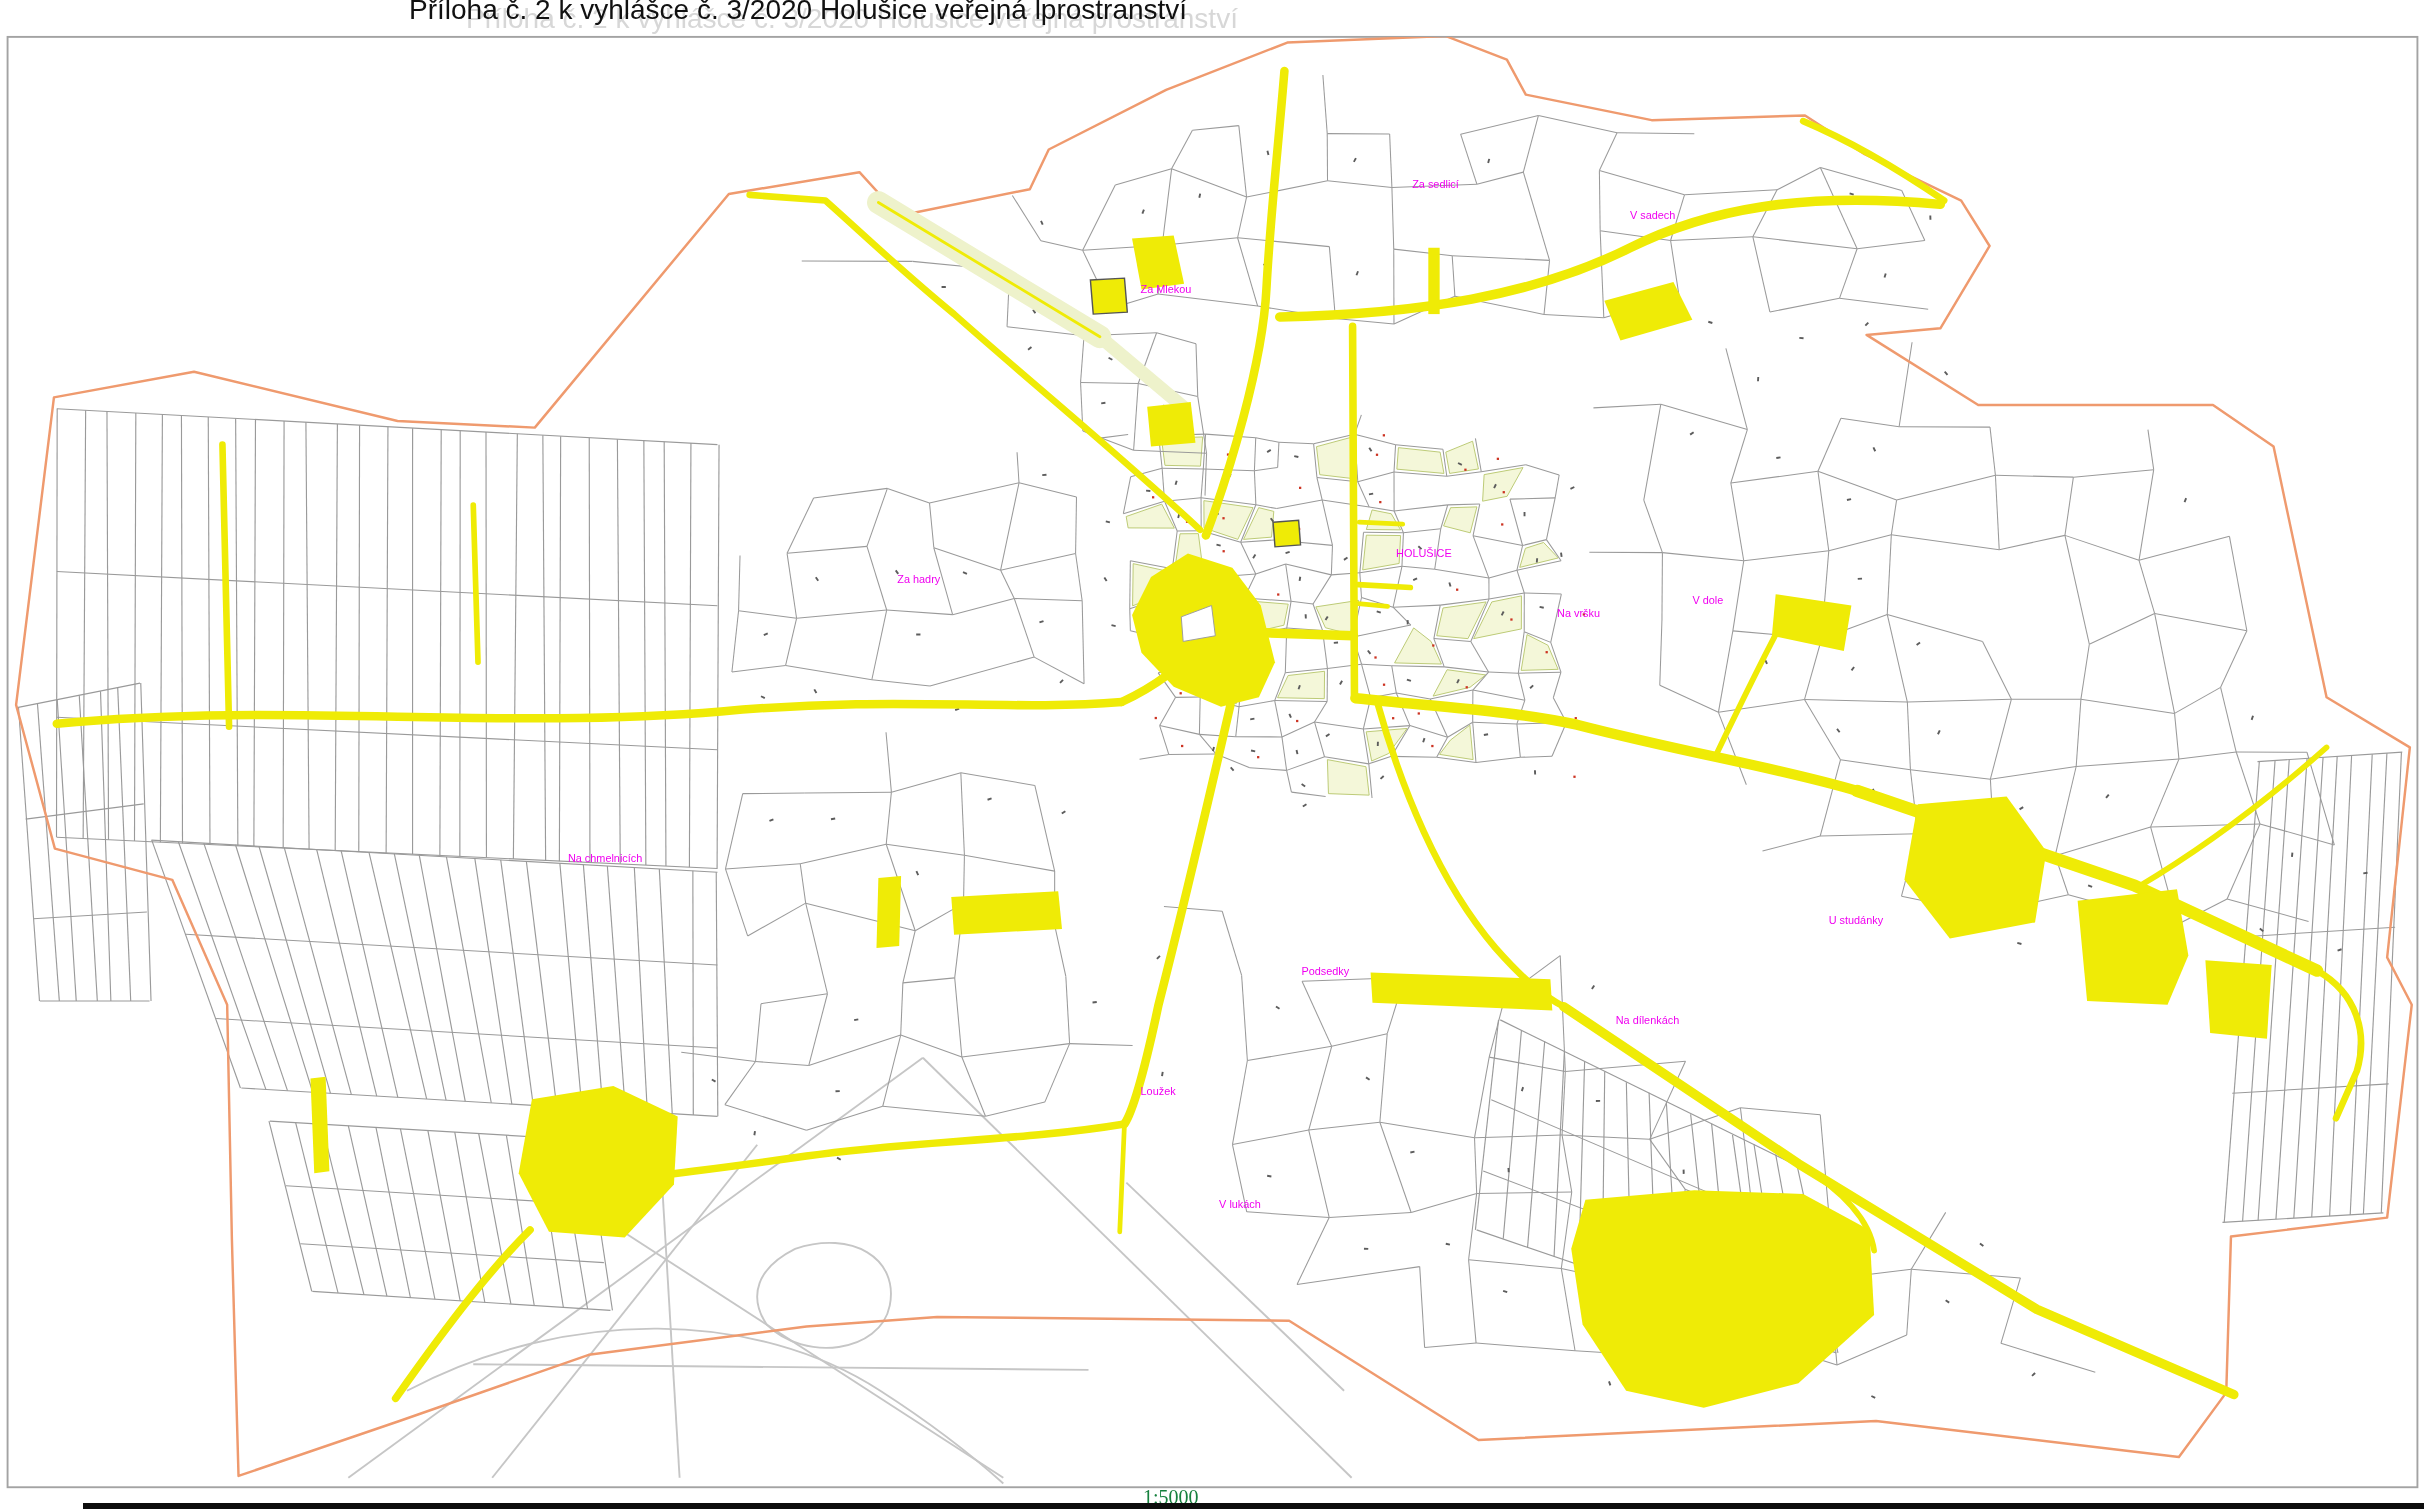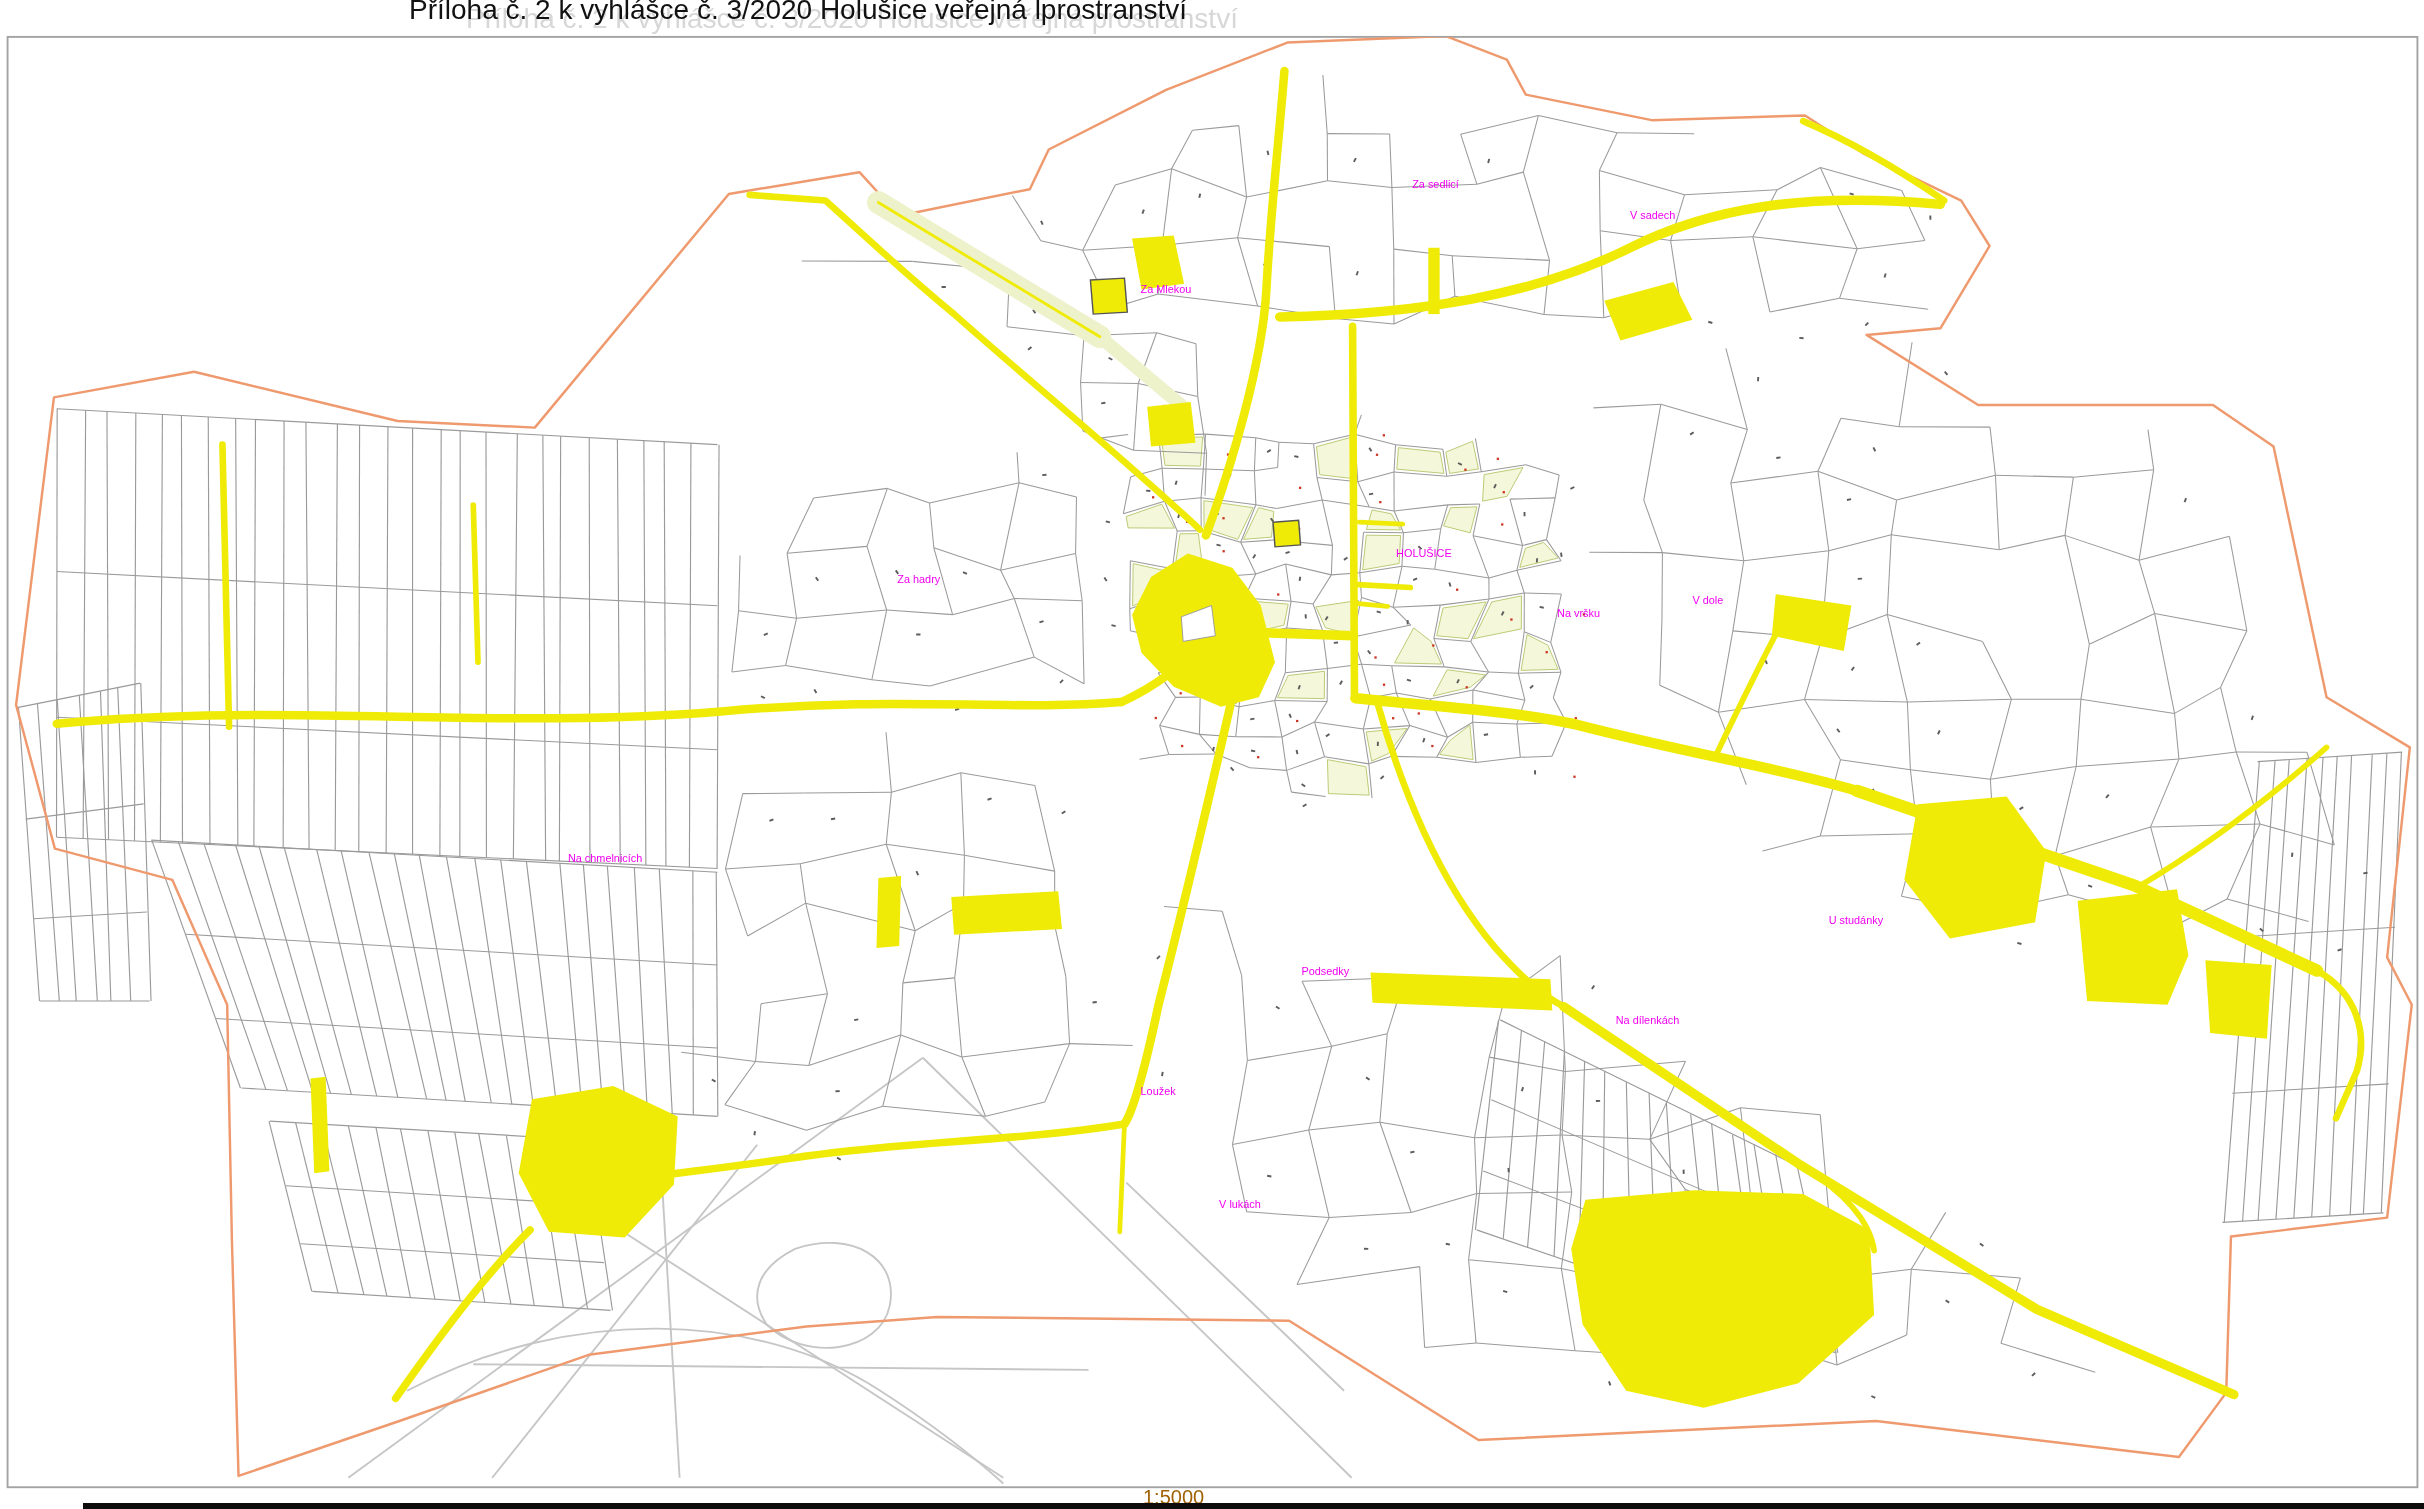--- a/index.html
+++ b/index.html
@@ -2,21 +2,21 @@
 <html style="font-size:15px"><head>
 <meta charset="utf-8">
 <style>
   html,body{margin:0;padding:0;background:#ffffff;}
   body{width:2425px;height:1509px;position:relative;overflow:hidden;
        font-family:"Liberation Sans",sans-serif;}
   .title-row{position:absolute;left:0;top:-3.8px;width:2425px;height:38px;z-index:5;pointer-events:none;}
   .map-title-ghost{position:absolute;left:466px;top:6.6px;font-size:28px;color:#d7d7d7;white-space:nowrap;}
   .map-title{position:absolute;left:409px;top:-1.9px;font-size:28px;color:#111;white-space:nowrap;}
   .map-svg{position:absolute;left:0;top:0;width:2425px;height:1509px;}
-  .scale-label{position:absolute;left:1143px;top:1486px;font-size:20px;color:#a16207;z-index:4;}
+  .scale-label{position:absolute;left:1143px;top:1486px;font-size:20px;color:#15803d;z-index:4;font-family:Liberation Serif, serif;}
   .bottom-bar{position:absolute;left:83px;top:1503px;width:2341px;height:6.6px;background:#0d0d0d;z-index:6;}
 </style>
 </head>
 <body>
 
 <div class="title-row">
   <span class="map-title-ghost">Příloha č. 2 k vyhlášce č. 3/2020 Holušice veřejná prostranství</span>
   <span class="map-title">Příloha č. 2 k vyhlášce č. 3/2020 Holušice veřejná lprostranství</span>
 </div>
 

